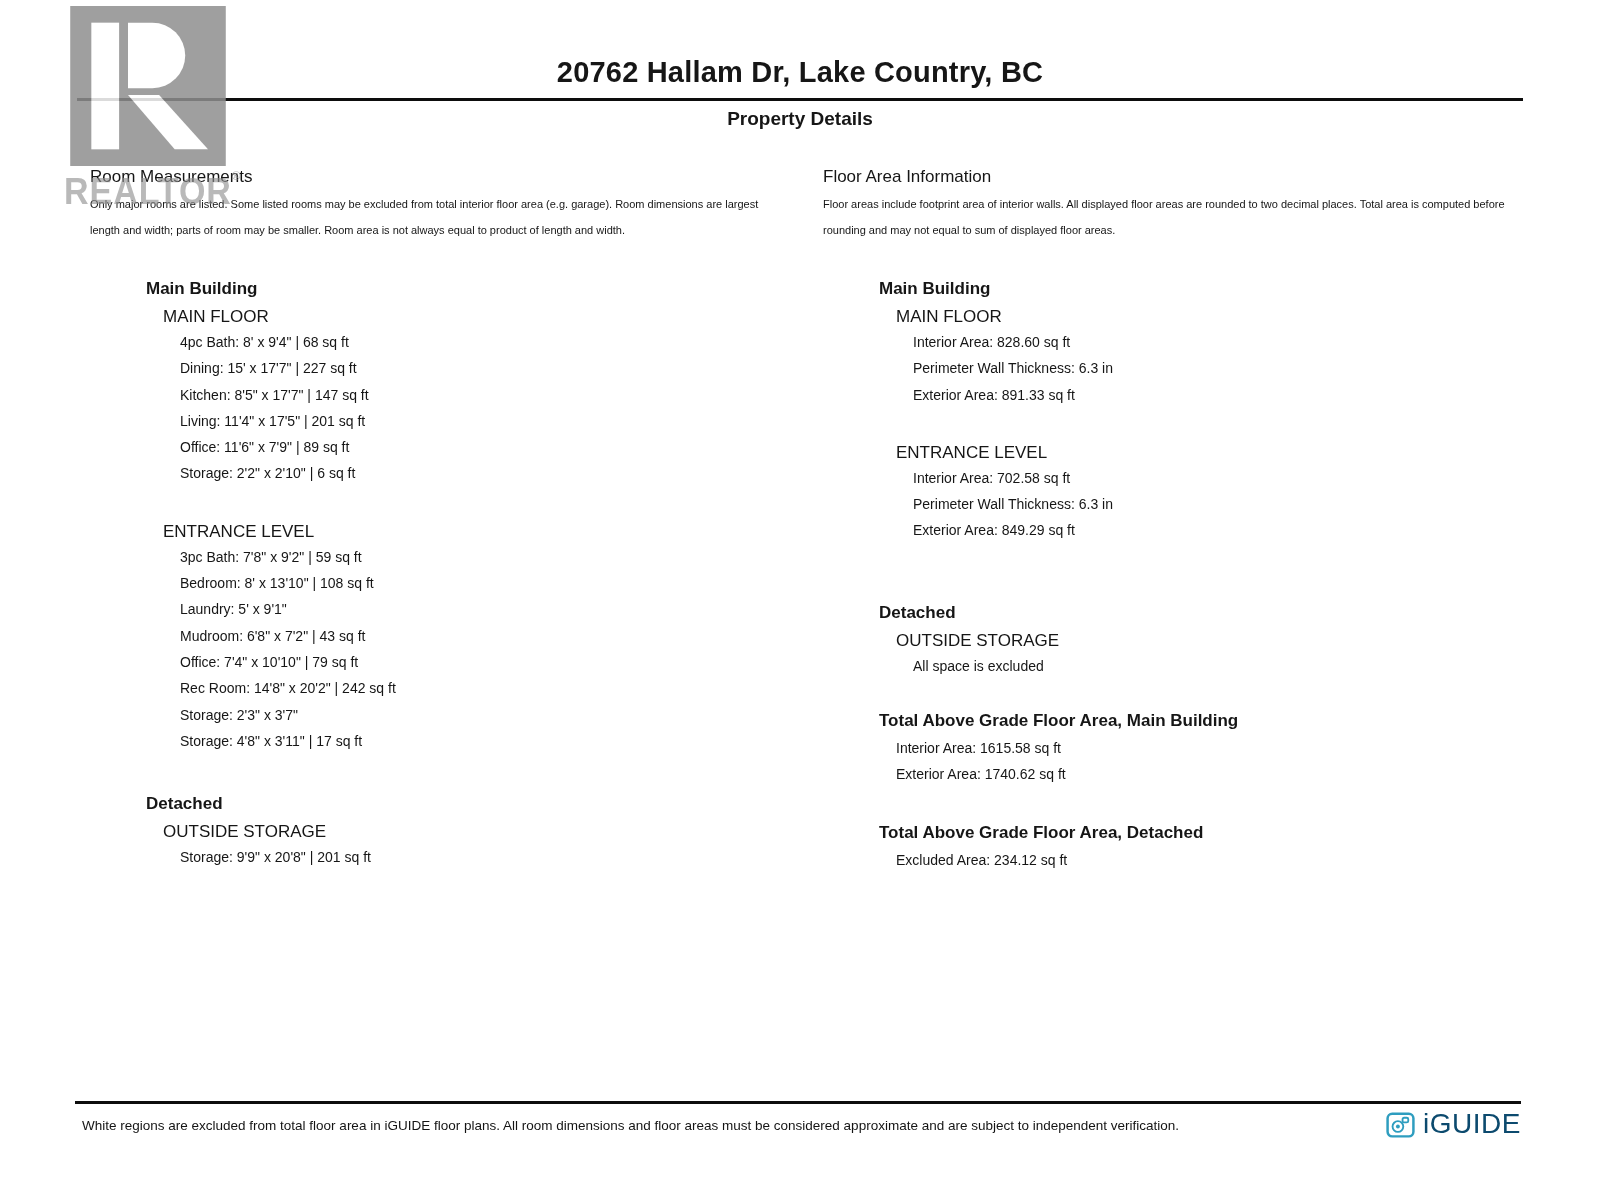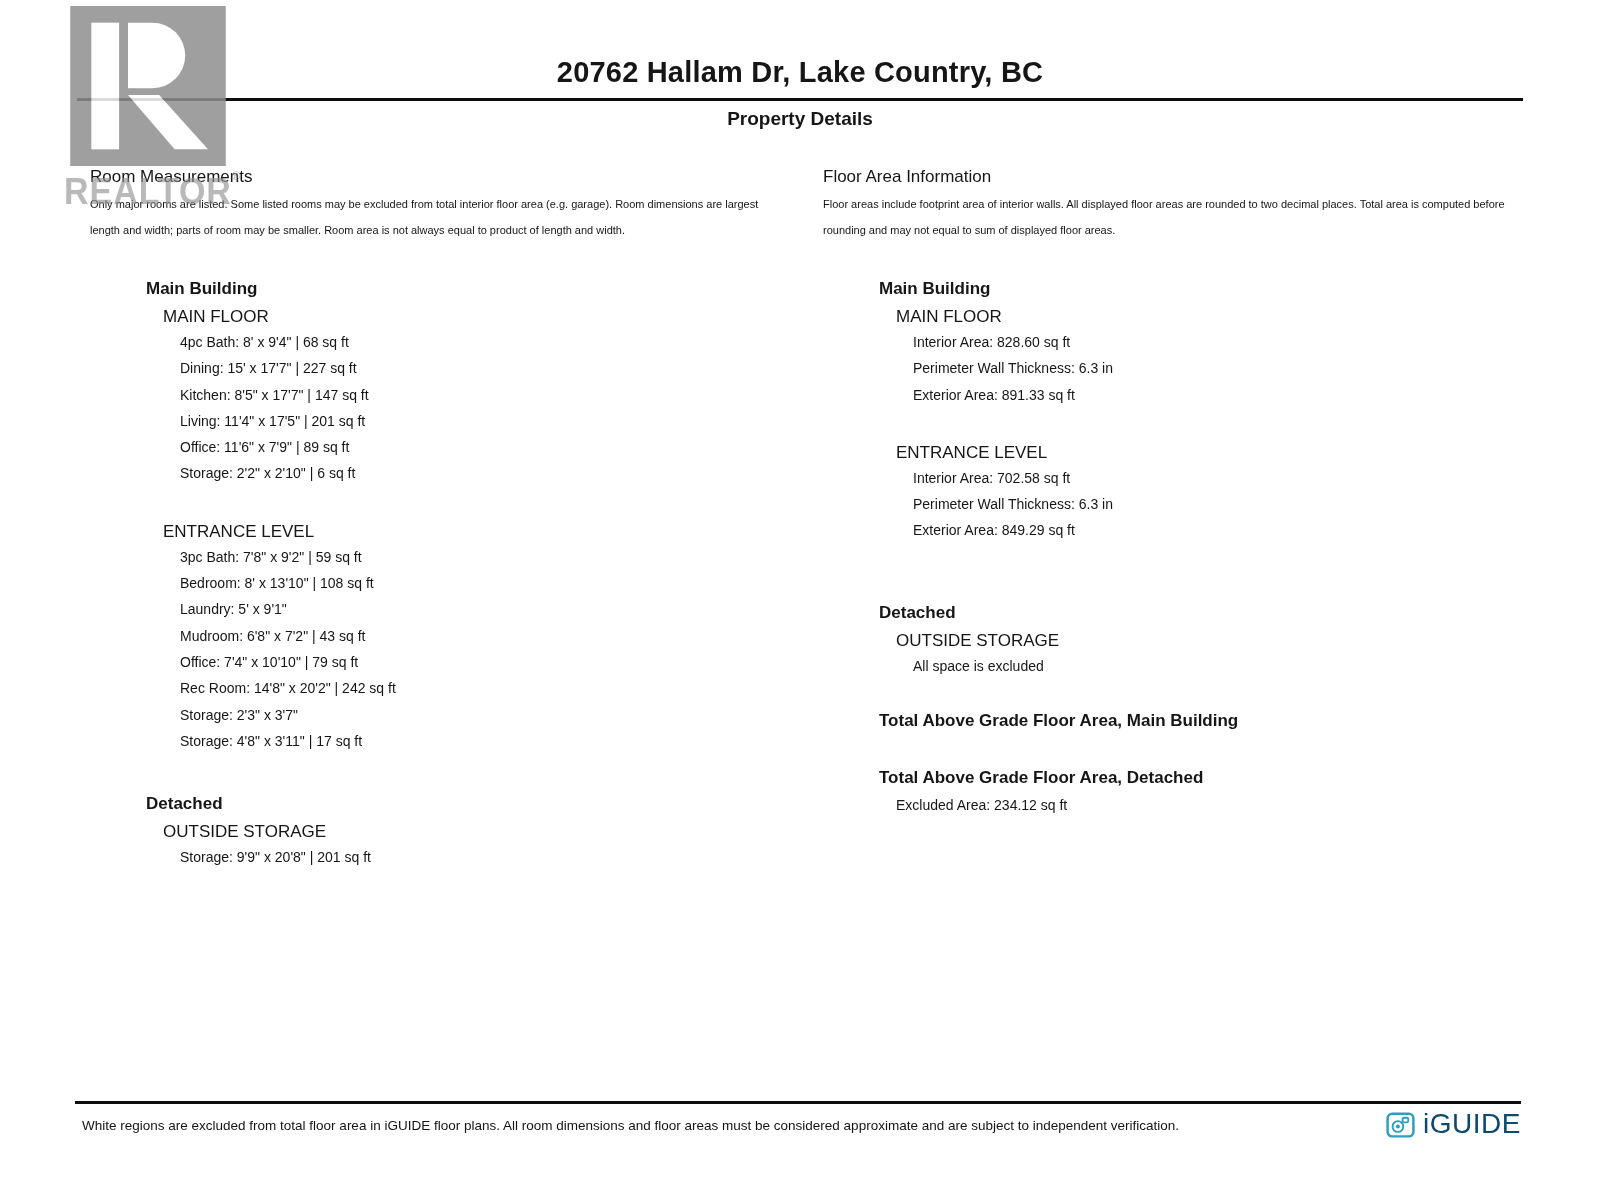--- a/index.html
+++ b/index.html
@@ -156,20 +156,24 @@
               <div class="floor-name">OUTSIDE STORAGE</div>
               <div class="items">
                 <div class="item">All space is excluded</div>
               </div>
             </div>
           </div>
         </div>
       <div class="totals" id="fa-totals">
           <div class="total-group">
             <div class="total-name">Total Above Grade Floor Area, Main Building</div>
+            <div class="items">
+              <div class="item">Interior Area: 1615.58 sq ft</div>
+              <div class="item">Exterior Area: 1740.62 sq ft</div>
+            </div>
           </div>
           <div class="total-group">
             <div class="total-name">Total Above Grade Floor Area, Detached</div>
             <div class="items">
               <div class="item">Excluded Area: 234.12 sq ft</div>
             </div>
           </div>
         </div>
     </section>
 

